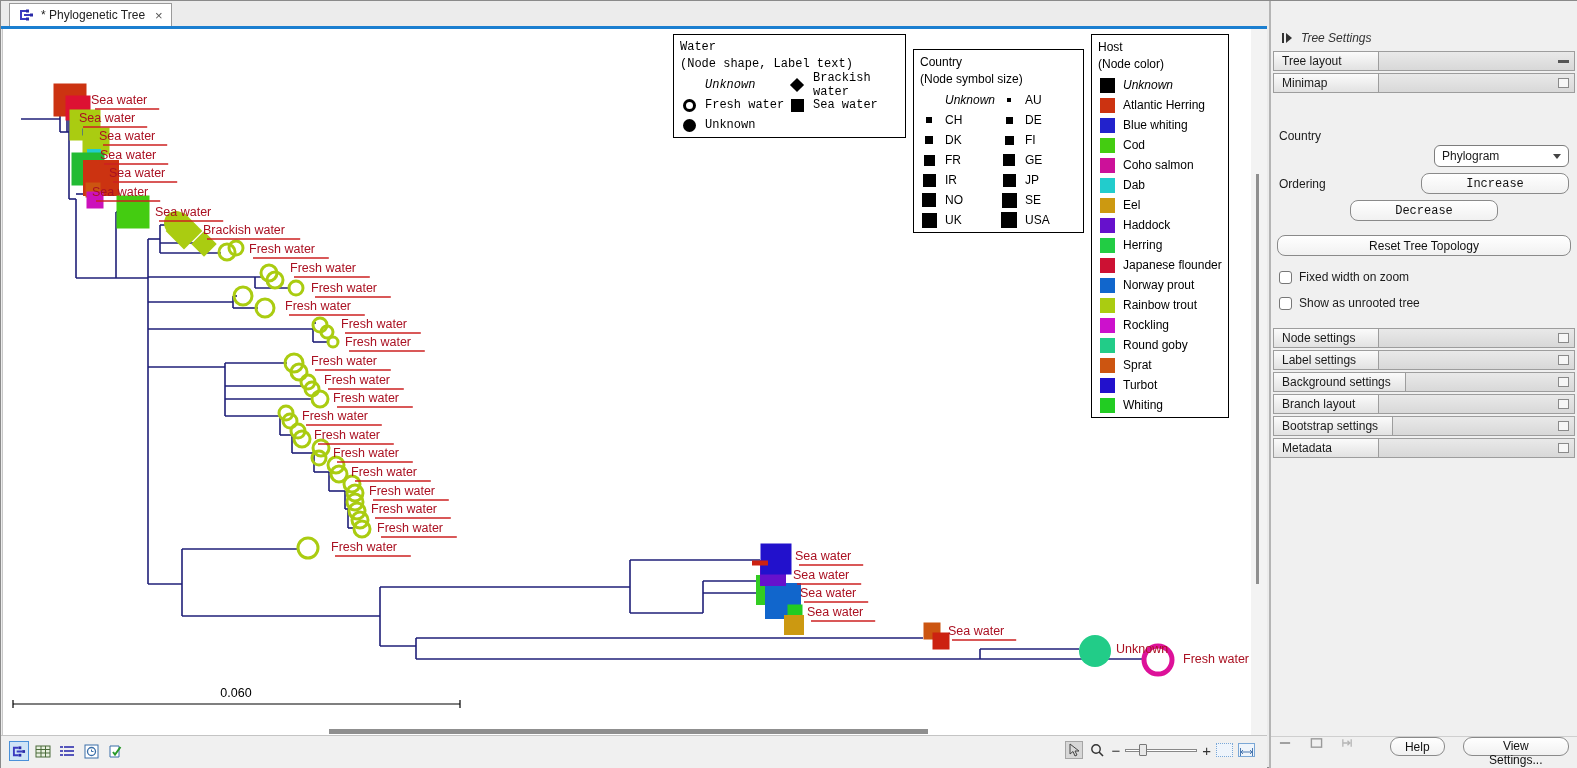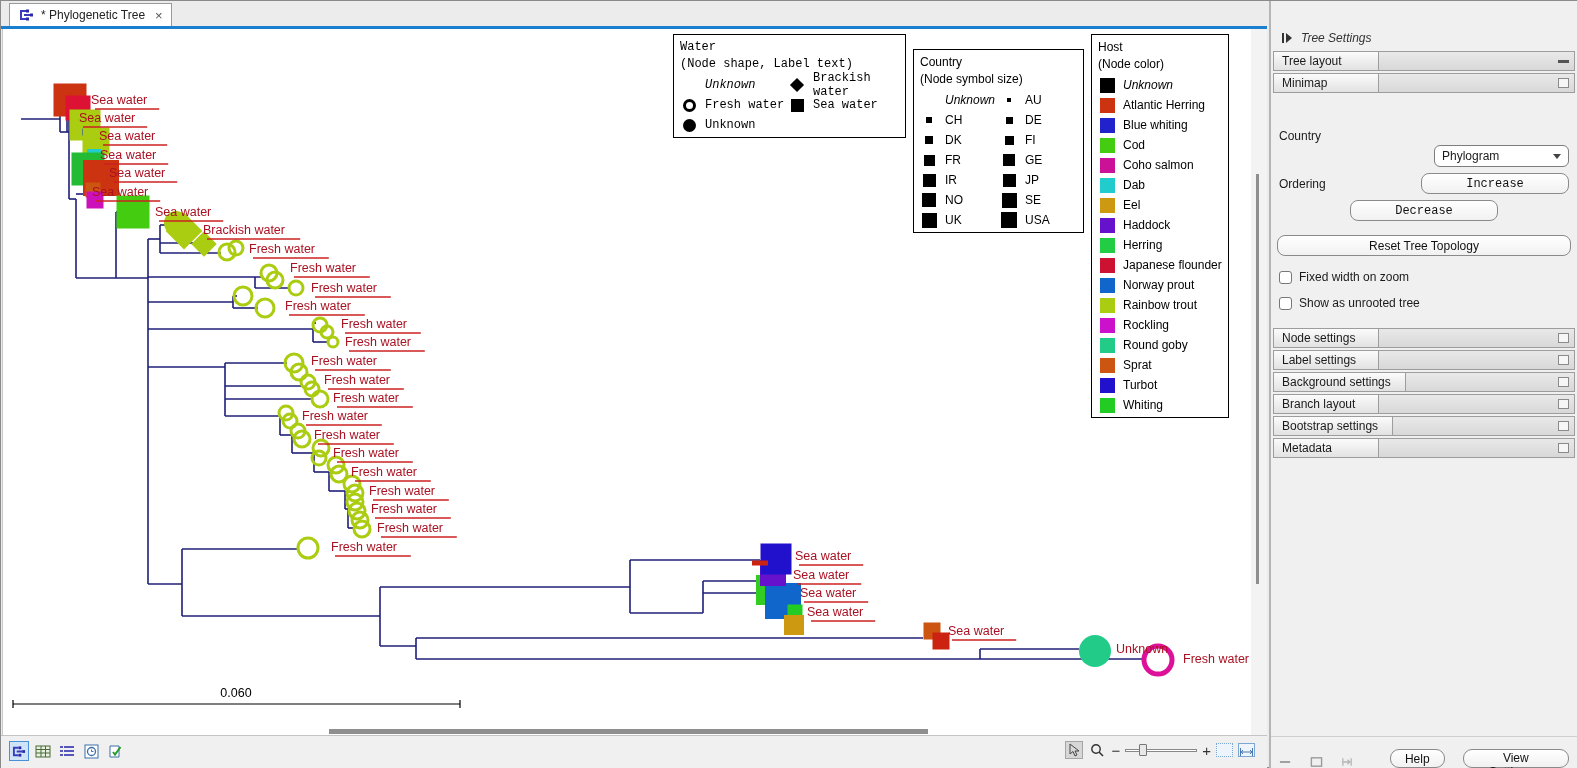--- a/index.html
+++ b/index.html
@@ -49,21 +49,21 @@
          font-size:12px; color:#111; text-align:center; padding:2px 10px; cursor:pointer; }
   .btn.ord { width:148px; height:21px;font-family:Liberation Mono, monospace; }
   .btn.reset { width:100%; height:21px; margin:8px 0 2px 0; }
   .select { width:135px; height:22px; background:#fff; border:1px solid #7d7d7d; border-radius:6px;
             display:flex; align-items:center; justify-content:space-between; padding:0 7px; cursor:pointer;margin-top:40px; }
   .chev { width:0; height:0; border-left:4px solid transparent; border-right:4px solid transparent;
           border-top:5px solid #444; }
   .cbrow { display:flex; align-items:center; gap:7px; margin:12px 2px 0 2px; }
   .cbox { width:13px; height:13px; background:#fff; border:1px solid #777; border-radius:3px; }
   .sb-footer { position:absolute; left:0; bottom:0; width:100%; height:32px; border-top:1px solid #cfcfcf;
-               display:flex; align-items:flex-end; padding:0 8px; gap:18px; color:#8d8d8d; }
+               display:flex; align-items:flex-start; padding:0 8px; gap:18px; color:#8d8d8d; }
   .sb-footer .spacer { flex:1; }
   .fbtn { border-radius:9px; height:19px; padding:1px 14px; }
 
   
   .statusbar { position:absolute; left:0; top:734px; width:1266px; height:34px; background:#f0f0f0;
                border-top:1px solid #c4c4c4; }
   .sb-left { position:absolute; left:8px; top:5px; display:flex; gap:4px; align-items:center; }
   .viewic { width:20px; height:20px; display:flex; align-items:center; justify-content:center; }
   .viewic.sel { border:1px solid #4a90d9; background:#cfe4f7; }
   .sb-zoom { position:absolute; right:12px; top:5px; display:flex; gap:5px; align-items:center; color:#333; }

